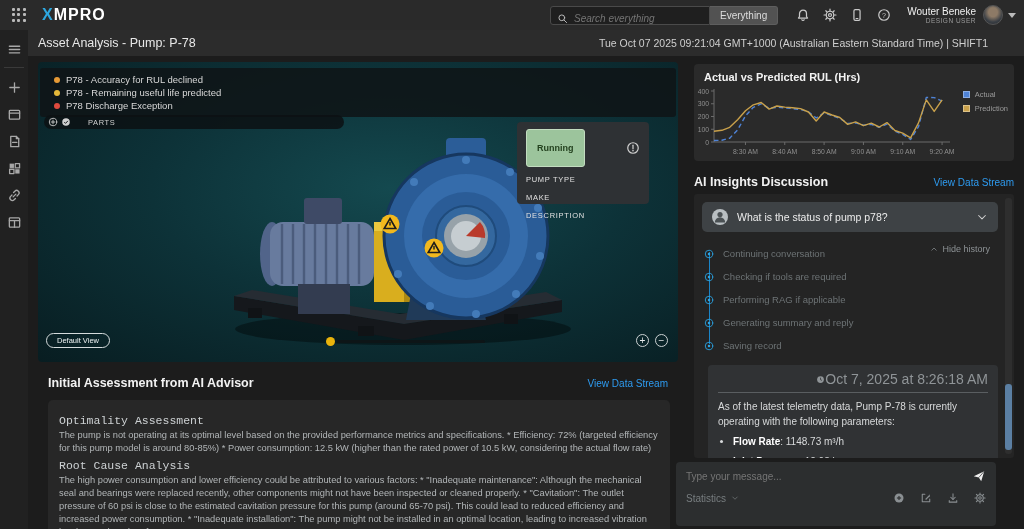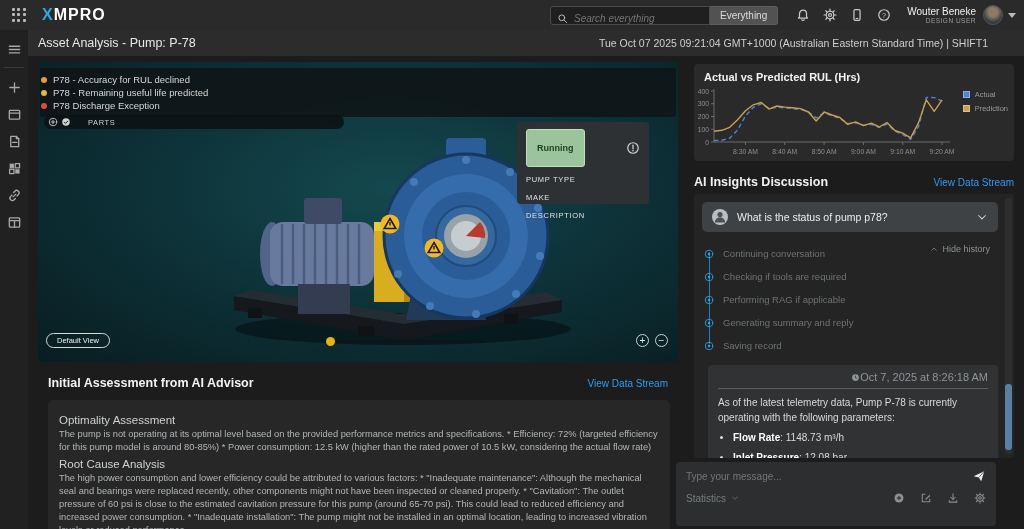--- a/index.html
+++ b/index.html
@@ -38,21 +38,21 @@
   .pagetitle { font-size:12.5px; color:#e8e8e8; margin-left:10px; }
   .datetime { margin-left:auto; font-size:10.5px; color:#cfcfcf; margin-right:36px; }
   .strip-icons { position:absolute; right:8px; top:3px; display:flex; gap:8px; }
   .strip-icons span { width:10px; height:10px; color:#9a9a9a; cursor:pointer; }
 
   .mainbg { position:absolute; top:56px; left:28px; right:0; bottom:0; background:#1c1c1c; }
 
   
   .viewer { position:absolute; left:38px; top:62px; width:640px; height:300px; border-radius:4px;
             background:radial-gradient(ellipse at 55% 42%, #14494f 0%, #0d3238 48%, #081d21 100%); overflow:hidden; }
-  .alerts { position:absolute; left:2px; right:2px; top:6px; background:rgba(15,21,23,0.88); border-radius:3px; padding:5px 1px;text-align:center; }
+  .alerts { position:absolute; left:2px; right:2px; top:6px; background:rgba(15,21,23,0.88); border-radius:3px; padding:5px 14px;text-align:center; }
   .alert-row { display:flex; align-items:center; height:13px; font-size:9.5px; color:#d8d8d8; cursor:pointer; }
   .alert-row .dot { width:6px; height:6px; border-radius:50%; margin-right:6px; flex:none; }
   .partsbar { position:absolute; left:6px; top:53px; width:300px; height:14px; background:rgba(12,17,19,0.85); border-radius:7px; display:flex; align-items:center; padding:0 4px; }
   .partsbar span.pic { width:10px; height:10px; color:#cfcfcf; margin-right:3px; cursor:pointer; }
   .partslabel { font-size:7.5px; color:#cfcfcf; letter-spacing:0.6px; margin-left:14px; }
 
   .pumpwrap { position:absolute; left:170px; top:66px; width:380px; height:220px; }
 
   .infopanel { position:absolute; left:479px; top:60px; width:132px; height:82px; background:#2e3134; border-radius:4px; padding:7px 9px; }
   .inforow1 { display:flex; align-items:center; justify-content:space-between; }
@@ -66,21 +66,21 @@
   .vslider .knob { width:9px; height:9px; background:#e9b30c; border-radius:50%; }
   .vslider .track { width:148px; height:3px; background:#0d1517; border-radius:2px; margin-left:2px; }
   .zoombtns { position:absolute; right:10px; top:272px; display:flex; gap:6px; }
   .zbtn { width:13px; height:13px; border:1px solid #ccd2d3; border-radius:50%; color:#e6eaea; font-size:10px; line-height:11px; text-align:center; cursor:pointer; }
 
   
   .assesshdr { position:absolute; left:48px; top:376px; width:620px; display:flex; justify-content:space-between; align-items:center; }
   .assesshdr .h { font-size:12.5px; font-weight:bold; color:#f2f2f2; }
   .vds { font-size:10px; color:#2e9bf0; cursor:pointer; }
   .assesscard { position:absolute; left:48px; top:400px; width:622px; height:129px; background:#272727; border-radius:5px 5px 0 0; padding:14px 11px 0 11px; overflow:hidden; }
-  .assesscard .sh { font-size:11.5px; color:#cdd1d3; margin-bottom:2px; }
+  .assesscard .sh { font-size:11.5px; color:#cdd1d3; margin-bottom:2px;font-family:Liberation Mono, monospace; }
   .assesscard .bd { font-size:9.3px; color:#b2b6b8; line-height:1.4; margin-bottom:4px; }
 
   
   .chartcard { position:absolute; left:694px; top:64px; width:320px; height:97px; background:#2a2a2a; border-radius:4px; }
   .charttitle { font-size:11px; font-weight:bold; color:#f2f2f2; padding:7px 0 0 10px; }
   .legend { position:absolute; right:6px; top:26px; }
   .legenditem { display:flex; align-items:center; margin-bottom:5px; cursor:pointer; }
   .legenditem .sq { width:7px; height:7px; margin-right:5px; border:1px solid rgba(255,255,255,0.35); }
   .legenditem .lt { font-size:7.5px; color:#9a9a9a;text-align:center; }
 
@@ -93,21 +93,21 @@
   .qtext { flex:1; margin-left:9px; font-size:10.5px; color:#ececec; }
   .qchev { width:12px; height:12px; color:#cfcfcf; }
   .hidehist { position:absolute; right:24px; top:50px; font-size:9px; color:#8d9295; display:flex; align-items:center; gap:4px; cursor:pointer; }
   .hidehist .c { width:8px; height:8px; }
   .steps { position:relative; margin:10px 0 0 10px; }
   .steps .vline { position:absolute; left:4.5px; top:10px; width:1.5px; background:#1a84c7; }
   .step { display:flex; align-items:center; height:23px; position:relative; }
   .step .sicn { width:10px; height:10px; flex:none; color:#2aa7e8; }
   .step .slbl { margin-left:9px; font-size:9.5px; color:#6d7375; }
   .replycard { margin:8px 16px 0 14px; background:#303234; border-radius:4px; padding:6px 10px 8px; }
-  .tsrow { display:flex; justify-content:flex-end; align-items:center; gap:0; font-size:11px; color:#8f9497; }
+  .tsrow { display:flex; justify-content:flex-end; align-items:center; gap:0; font-size:14px; color:#8f9497; }
   .tsrow .ci { width:9px; height:9px; }
   .replyhr { border:none; border-top:1px solid #5a5e61; margin:5px 0 6px; }
   .replyintro { font-size:10px; color:#d8dadb; line-height:1.5; }
   .replyparams { margin-top:7px; padding-left:15px; }
   .replyparams li { font-size:10px; color:#d8dadb; margin-bottom:9px; }
   .replyparams b { color:#ffffff; }
   .chatscroll { position:absolute; right:2px; top:4px; bottom:4px; width:7px; background:#2e2e2e; border-radius:3px; }
   .chatthumb { position:absolute; right:0; width:7px; top:186px; height:66px; background:#5b7fa3; border-radius:3px; cursor:pointer; }
 
   .inputcard { position:absolute; left:676px; top:462px; width:320px; height:64px; background:#2c2e2f; border-radius:4px; padding:7px 10px 5px; }

